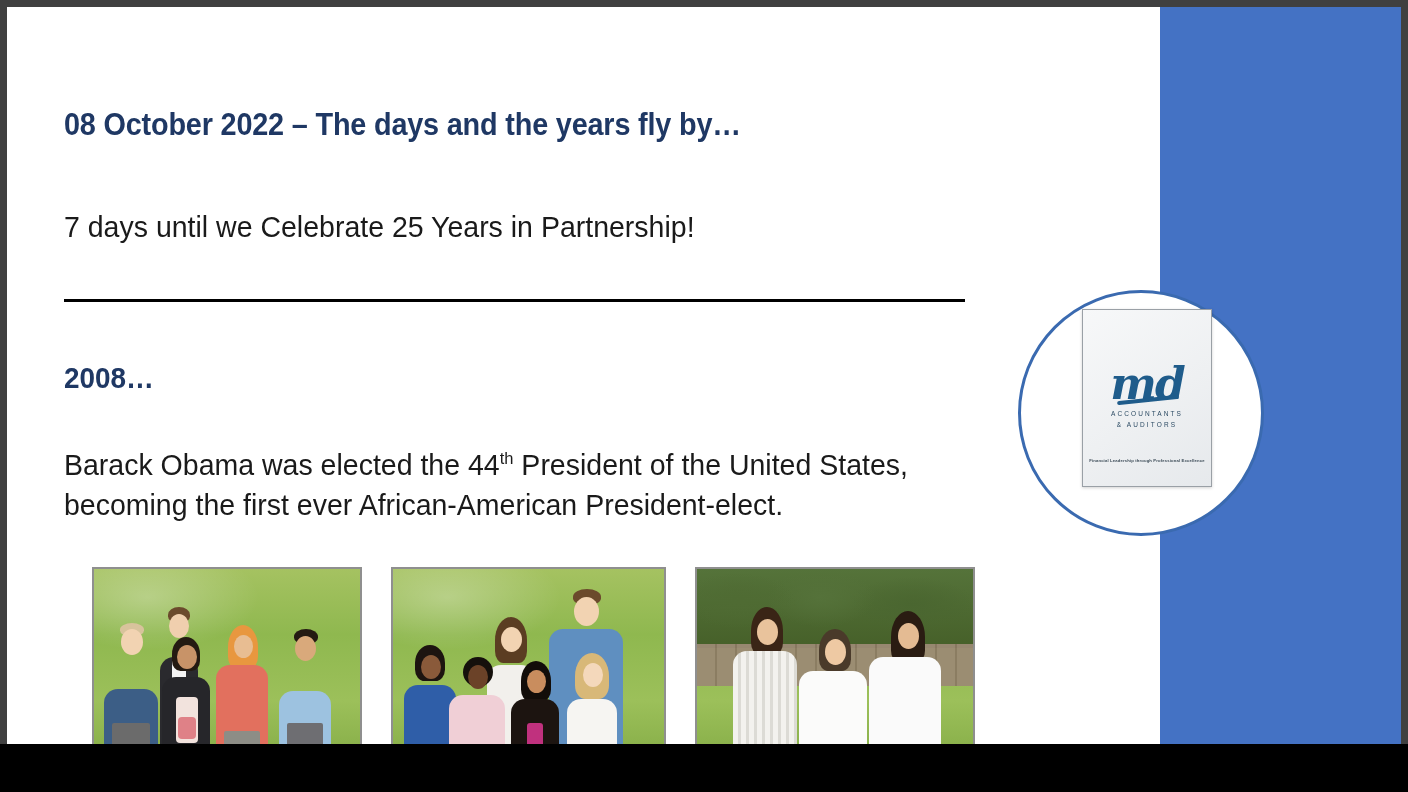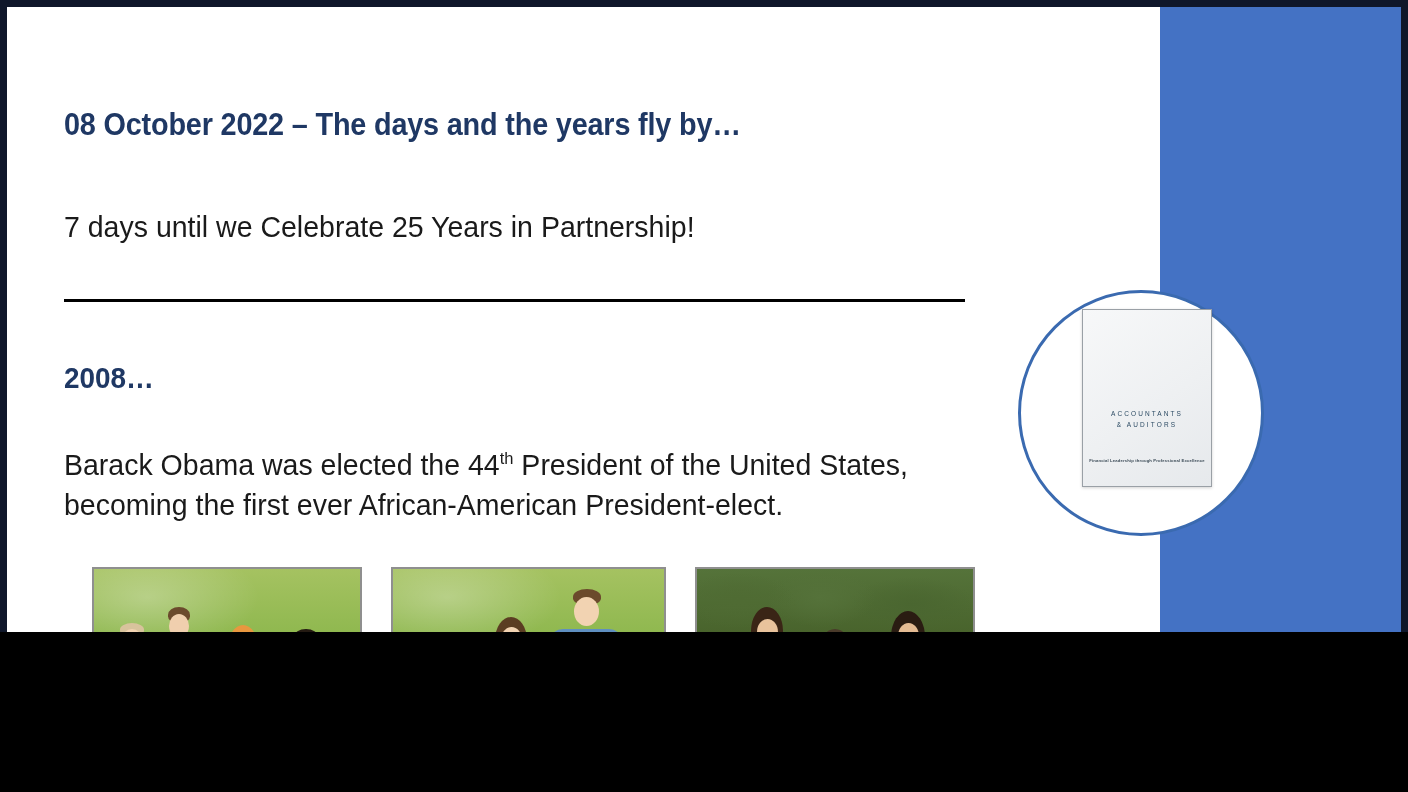--- a/index.html
+++ b/index.html
@@ -7,22 +7,22 @@
     padding: 0;
     background: #000;
   }
   body {
     font-family: "Liberation Sans", sans-serif;
   }
 
   #slide {
     position: relative;
     width: 1408px;
-    height: 632px;
-    background: #0f172a;
+    height: 744px;
+    background: #404040;
     overflow: hidden;
   }
 
   
   .canvas {
     position: absolute;
     left: 7px;
     top: 7px;
     width: 1394px;
     height: 778px;
@@ -394,19 +394,20 @@
           <div class="hair" style="left:28px;top:0;width:34px;height:52px;background:#2a1c12;border-radius:50% 50% 24% 24%;"></div>
           <div class="head" style="left:35px;top:12px;width:21px;height:26px;background:#e4bb93;"></div>
           <div class="torso" style="left:6px;height:100px;width:72px;background:#fafafa;"></div>
         </div>
       </div>
 
     </div>
 
     <div class="logo-circle"></div>
     <div class="logo-card">
+      <div class="logo-md">md</div>
       <div class="logo-sub1">ACCOUNTANTS</div>
       <div class="logo-sub2">&amp; AUDITORS</div>
       <div class="logo-tagline">Financial Leadership through Professional Excellence</div>
     </div>
 
   </div>
 </div>
 
 </body></html>

